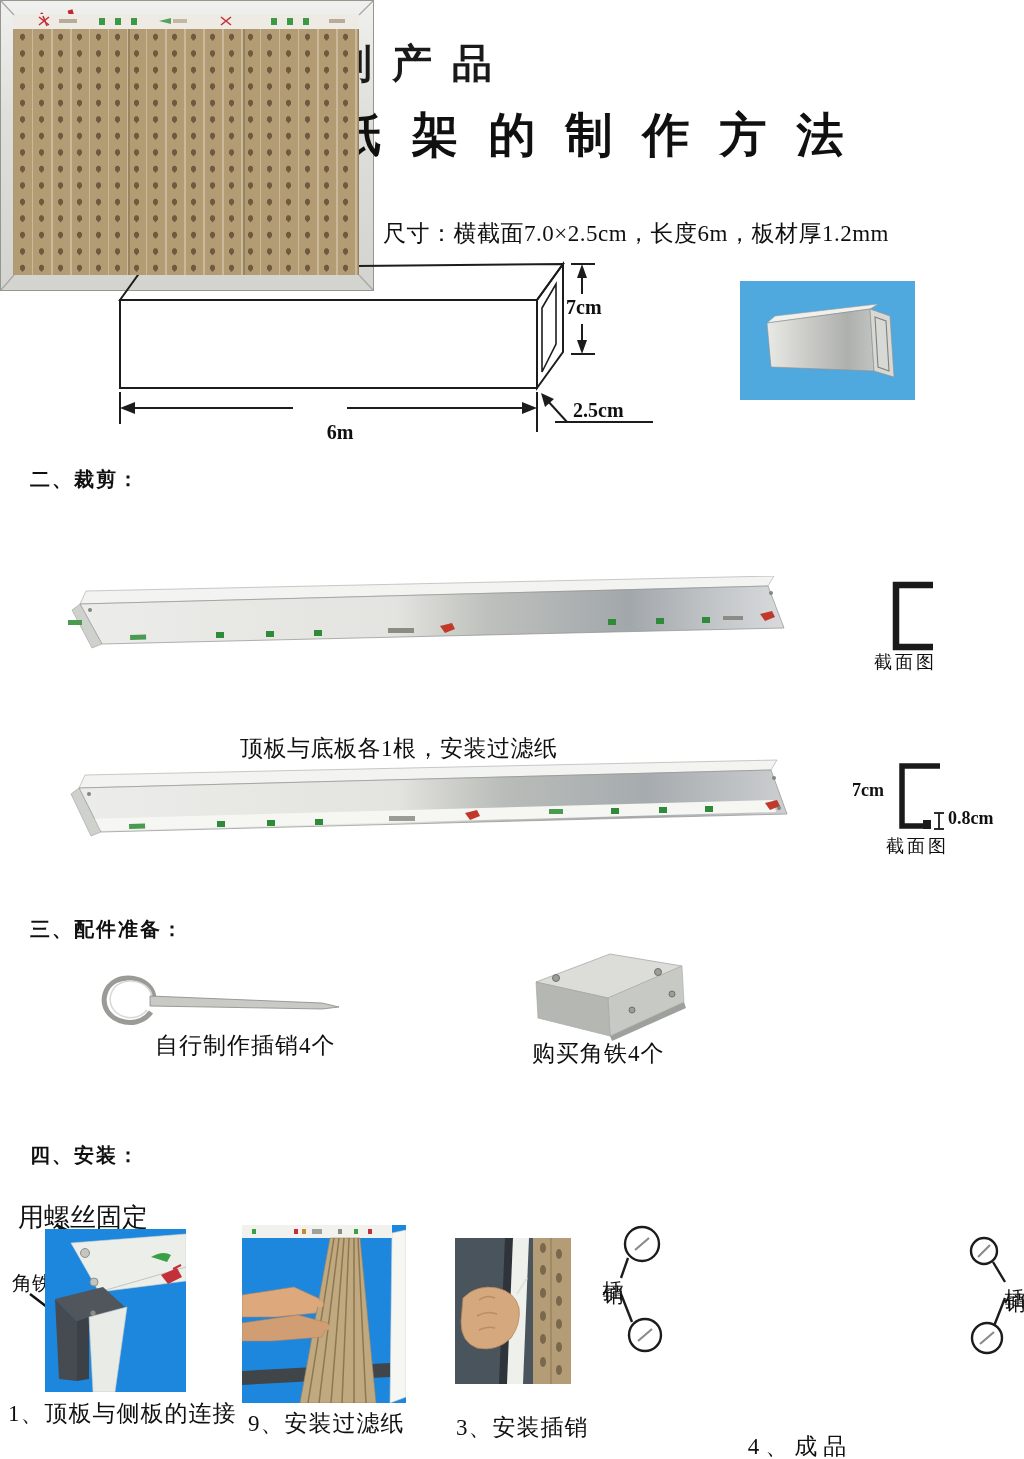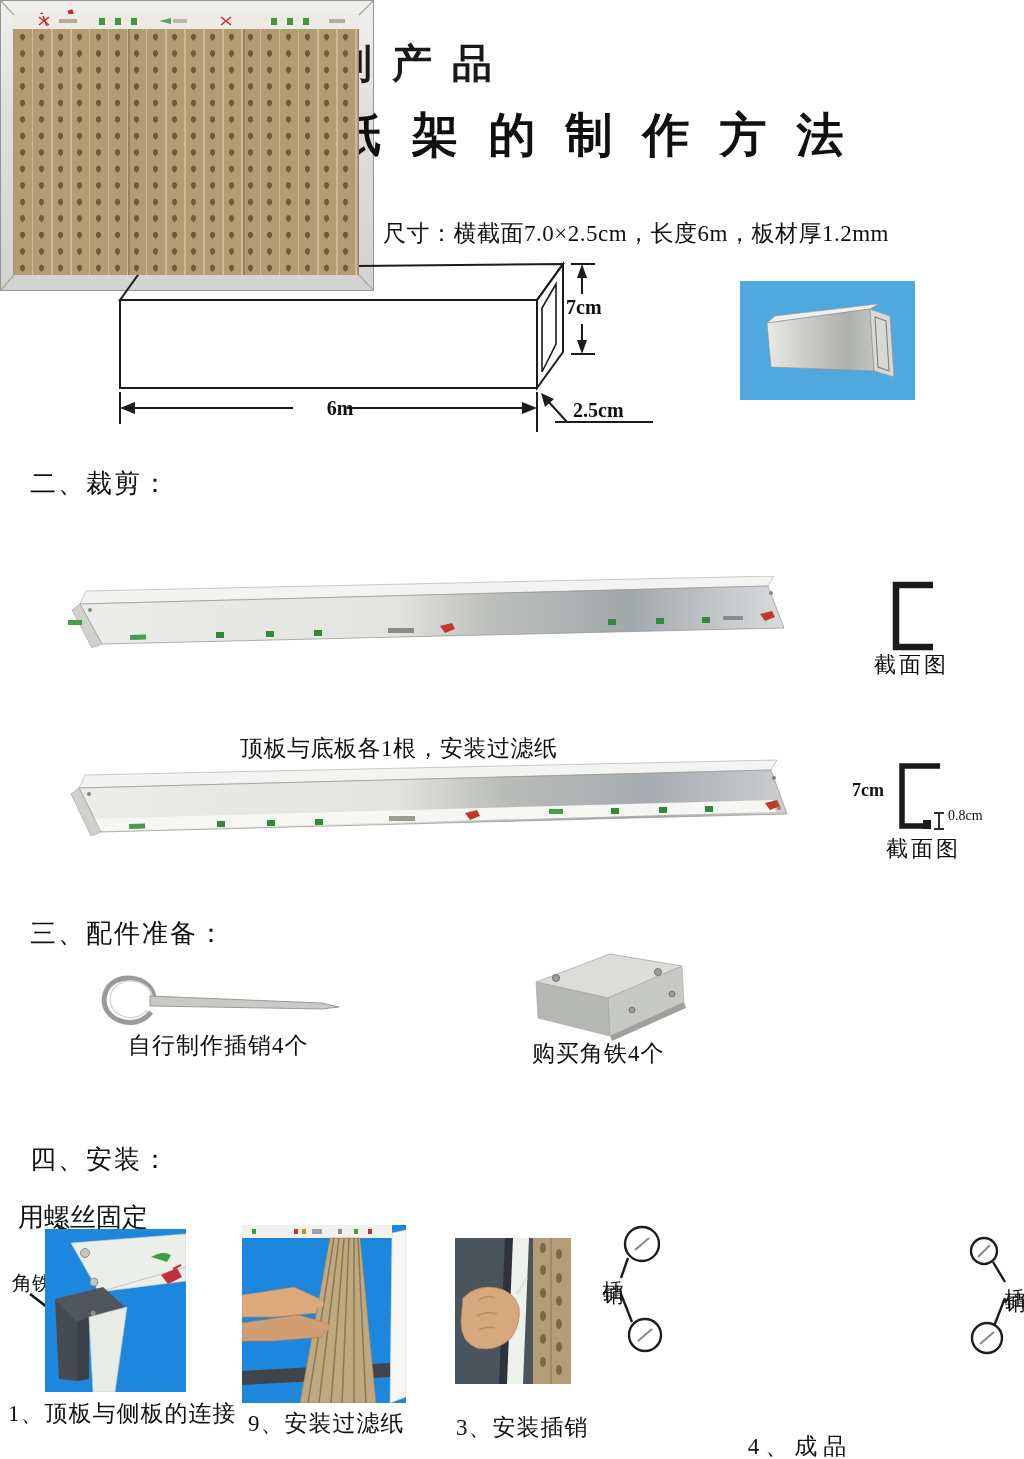--- a/index.html
+++ b/index.html
@@ -3,24 +3,24 @@
 <meta charset="utf-8">
 <style>
 *{margin:0;padding:0;box-sizing:border-box}
 html,body{background:#ffffff}
 #page{position:relative;width:1024px;height:1459px;background:#fff;overflow:hidden;
   font-family:"Liberation Serif","DejaVu Serif",serif;color:#101010}
 .abs{position:absolute}
 .brand-name{left:134px;top:18px;font-size:62px;font-weight:bold;color:#c8232c;letter-spacing:14px;font-style:italic}
 .brand-series{left:272px;top:36px;font-size:40px;font-weight:bold;color:#1a1a1a;letter-spacing:20px}
 .page-title{left:0;right:0;top:104px;text-align:center;font-size:47px;font-weight:bold;letter-spacing:30px;text-indent:30px}
-.sec-heading{font-size:26px;font-weight:normal;letter-spacing:2px}
+.sec-heading{font-size:20px;font-weight:bold;letter-spacing:2px}
 .body-txt{font-size:23px;letter-spacing:0.5px}
 .dim-label{font-size:20px;font-weight:bold}
-.small-label{font-size:22px}
+.small-label{font-size:18px}
 .cap{font-size:23px;letter-spacing:1px}
 .vlabel{font-size:21px;writing-mode:vertical-rl;text-orientation:upright;letter-spacing:4px}
 .photo{position:absolute}
 .filter-frame{left:628px;top:1141px;width:374px;height:291px;
   background:linear-gradient(180deg,#f0f0ee 0%,#dddddab3 40%,#d3d3cf 100%);
   background-color:#e2e2de;border:1px solid #96968f}
 .filter-inner{position:absolute;left:13px;top:14px;width:346px;height:261px}
 .filter-topstrip{position:absolute;left:0;top:0;width:346px;height:15px;background:#edebe3}
 .filter-media{position:absolute;left:0;top:15px;width:346px;height:246px;
   background-color:#b39b74;
@@ -73,21 +73,21 @@
     <line x1="34" y1="156" x2="198" y2="156" stroke="#1c1c1c" stroke-width="2"></line>
     <polygon points="25,156 40,150 40,162" fill="#1c1c1c"></polygon>
     <line x1="252" y1="156" x2="434" y2="156" stroke="#1c1c1c" stroke-width="2"></line>
     <polygon points="442,156 427,150 427,162" fill="#1c1c1c"></polygon>
 
     <line x1="452" y1="148" x2="472" y2="170" stroke="#1c1c1c" stroke-width="2"></line>
     <polygon points="446,141 450,155 459,147" fill="#1c1c1c"></polygon>
     <line x1="460" y1="170" x2="558" y2="170" stroke="#1c1c1c" stroke-width="2"></line>
   </svg>
   <div class="abs dim-label" style="left:566px;top:296px">7cm</div>
-  <div class="abs dim-label" style="left:300px;top:397px;width:80px;text-align:center">6m</div>
+  <div class="abs dim-label" style="left:300px;top:421px;width:80px;text-align:center">6m</div>
   <div class="abs dim-label" style="left:573px;top:399px">2.5cm</div>
 
   <svg class="photo" style="left:740px;top:281px" width="175" height="119" viewBox="0 0 175 119">
     <defs>
       <linearGradient id="met1" x1="0" y1="0" x2="1" y2="0">
         <stop offset="0" stop-color="#e9e9e6"></stop>
           <stop offset="0.4" stop-color="#c9cac6"></stop>
         <stop offset="0.75" stop-color="#aeb0ad"></stop>
           <stop offset="1" stop-color="#c2c4c1"></stop>
       </linearGradient>
@@ -175,31 +175,31 @@
   <div class="abs" style="left:852px;top:780px;font-size:18px;font-weight:bold">7cm</div>
   <svg class="abs" style="left:893px;top:762px" width="55" height="72" viewBox="0 0 55 72">
     <path d="M47,4 H9 V64 H34" fill="none" stroke="#1a1a1a" stroke-width="5.5"></path>
     <rect x="30" y="58" width="8" height="9" fill="#1a1a1a"></rect>
   </svg>
   <svg class="abs" style="left:932px;top:810px" width="14" height="22" viewBox="0 0 14 22">
     <line x1="7" y1="3" x2="7" y2="19" stroke="#1a1a1a" stroke-width="1.8"></line>
     <line x1="2" y1="3" x2="12" y2="3" stroke="#1a1a1a" stroke-width="1.8"></line>
     <line x1="2" y1="19" x2="12" y2="19" stroke="#1a1a1a" stroke-width="1.8"></line>
   </svg>
-  <div class="abs" style="left:948px;top:808px;font-size:14px;font-weight:normal">0.8cm</div>
+  <div class="abs" style="left:948px;top:808px;font-size:18px;font-weight:bold">0.8cm</div>
   <div class="abs small-label" style="left:886px;top:834px;letter-spacing:3px">截面图</div>
 
   <div class="abs sec-heading" style="left:30px;top:916px">三、配件准备：</div>
 
   <svg class="photo" style="left:92px;top:963px" width="250" height="75" viewBox="0 0 250 75">
     <path d="M62,36 C62,12 20,6 13,31 C6,57 44,70 59,49" fill="none" stroke="#9a9a97" stroke-width="5"></path>
     <path d="M60,34 C59,16 25,11 19,31 C13,52 42,63 55,47" fill="none" stroke="#d8d8d4" stroke-width="1.5"></path>
     <polygon points="58,33 230,40 247,44 230,46 58,43" fill="#c9c9c5" stroke="#888884" stroke-width="0.8"></polygon>
   </svg>
-  <div class="abs cap" style="left:128px;top:1030px">自行制作插销4个</div>
+  <div class="abs cap" style="left:155px;top:1030px">自行制作插销4个</div>
 
   <svg class="photo" style="left:512px;top:946px" width="178" height="95" viewBox="0 0 178 95">
     <polygon points="24,36 98,8 170,20 96,52" fill="#dcddd9" stroke="#a9aaa6" stroke-width="0.8"></polygon>
     <polygon points="96,52 170,20 172,56 98,90" fill="#c7c9c5" stroke="#a9aaa6" stroke-width="0.6"></polygon>
     <polygon points="24,36 96,52 98,90 26,72" fill="#b5b7b3" stroke="#a0a29e" stroke-width="0.6"></polygon>
     <polygon points="98,90 172,56 174,62 100,95" fill="#9ea09c"></polygon>
     <circle cx="44" cy="32" r="3.5" fill="#9b9d99" stroke="#6f716d" stroke-width="1"></circle>
     <circle cx="146" cy="26" r="3.5" fill="#9b9d99" stroke="#6f716d" stroke-width="1"></circle>
     <circle cx="120" cy="64" r="3" fill="#9b9d99" stroke="#6f716d" stroke-width="1"></circle>
     <circle cx="160" cy="48" r="3" fill="#9b9d99" stroke="#6f716d" stroke-width="1"></circle>

